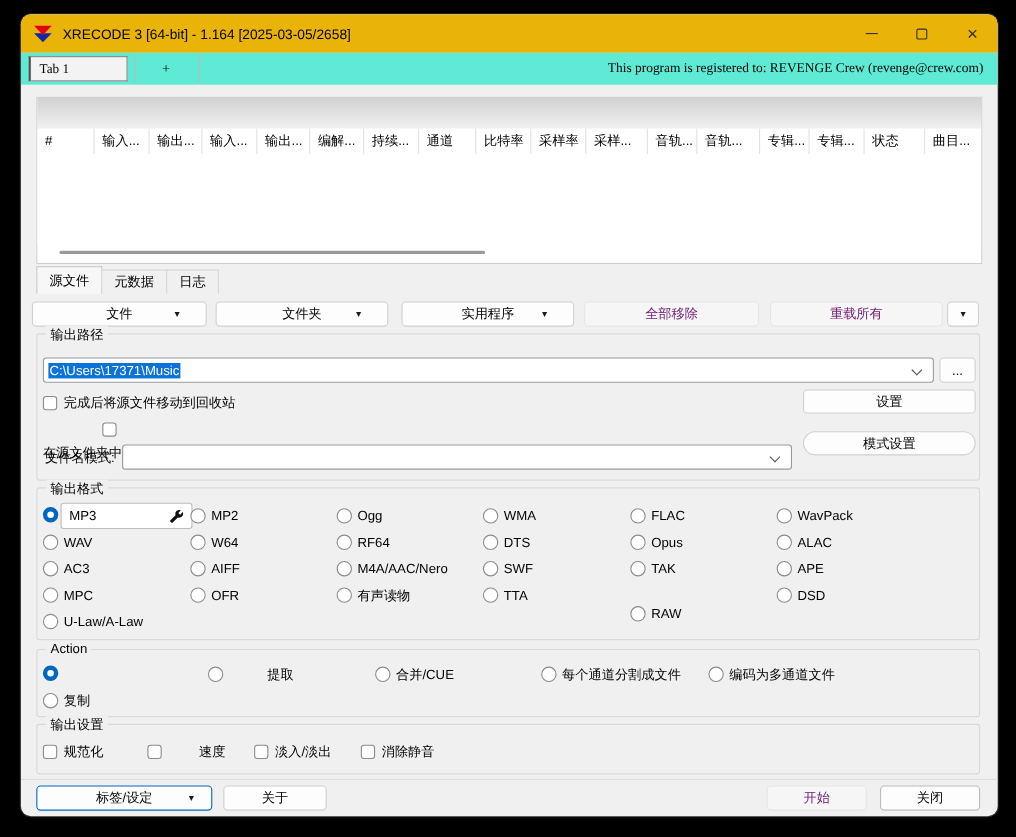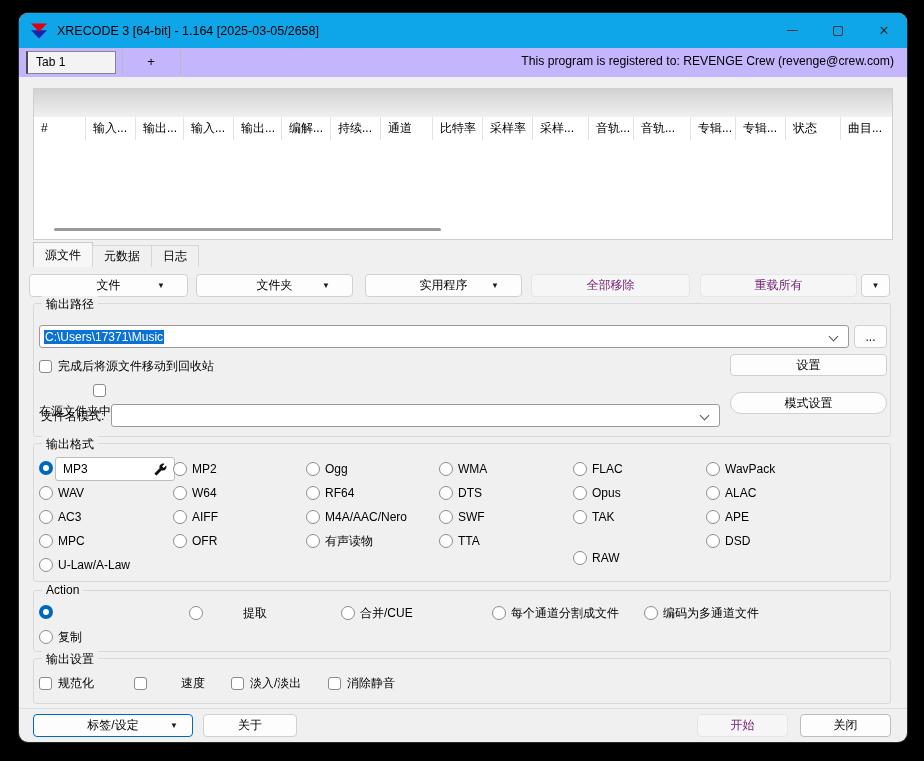--- a/index.html
+++ b/index.html
@@ -1,31 +1,31 @@
 <!DOCTYPE html>
 <html><head>
 <meta charset="utf-8">
 <style>
   * { margin:0; padding:0; box-sizing:border-box; }
   html,body { width:924px; height:761px; background:#000; overflow:hidden;
               font-family:"Liberation Sans","DejaVu Sans",sans-serif; font-size:12px; color:#000; }
   .window { position:absolute; left:19px; top:13px; width:888px; height:729px;
             background:#f0f0f0; border-radius:9px; overflow:hidden; box-shadow:0 0 0 1px #2a2a2a; }
   
-  .titlebar { position:absolute; left:0; top:0; width:100%; height:35px; background:#0ea5e9;
+  .titlebar { position:absolute; left:0; top:0; width:100%; height:35px; background:#eab308;
               display:flex; align-items:center; }
   .app-icon { margin-left:11px; width:18px; height:18px; flex:none; }
   .title-text { margin-left:9px; font-size:12.5px; }
   .win-controls { margin-left:auto; display:flex; height:100%; }
   .win-btn { width:46px; height:100%; display:flex; align-items:center; justify-content:center; }
   .glyph-min { width:11px; height:1px; background:#333; display:block; }
   .glyph-max { width:10px; height:10px; border:1px solid #333; border-radius:2px; display:block; }
   .glyph-close { font-size:13px; color:#333; line-height:1; }
   
-  .tabstrip { position:absolute; left:0; top:35px; width:100%; height:29px; background:#c4b5fd; }
+  .tabstrip { position:absolute; left:0; top:35px; width:100%; height:29px; background:#5eead4;font-family:Liberation Serif, serif; }
   .tab1 { position:absolute; left:7px; top:3px; width:90px; height:23px; line-height:21px;
           padding-left:8px; background:#f3f3f3; border:1px solid #858585; border-left:2px solid #4d4d4d; }
   .vsep { position:absolute; top:2px; width:1px; height:25px; background:#b9b9b9; }
   .addtab { position:absolute; left:104px; top:3px; width:56px; height:23px; text-align:center;
             line-height:22px; font-size:13px; }
   .registration { position:absolute; right:13px; top:0; height:29px; line-height:26px; font-size:12.2px; }
   
   .filetable { position:absolute; left:14px; top:75px; width:860px; height:152px;
                background:#fff; border:1px solid #cfcfcf; }
   .table-band { position:absolute; left:0; top:0; width:100%; height:28px;

